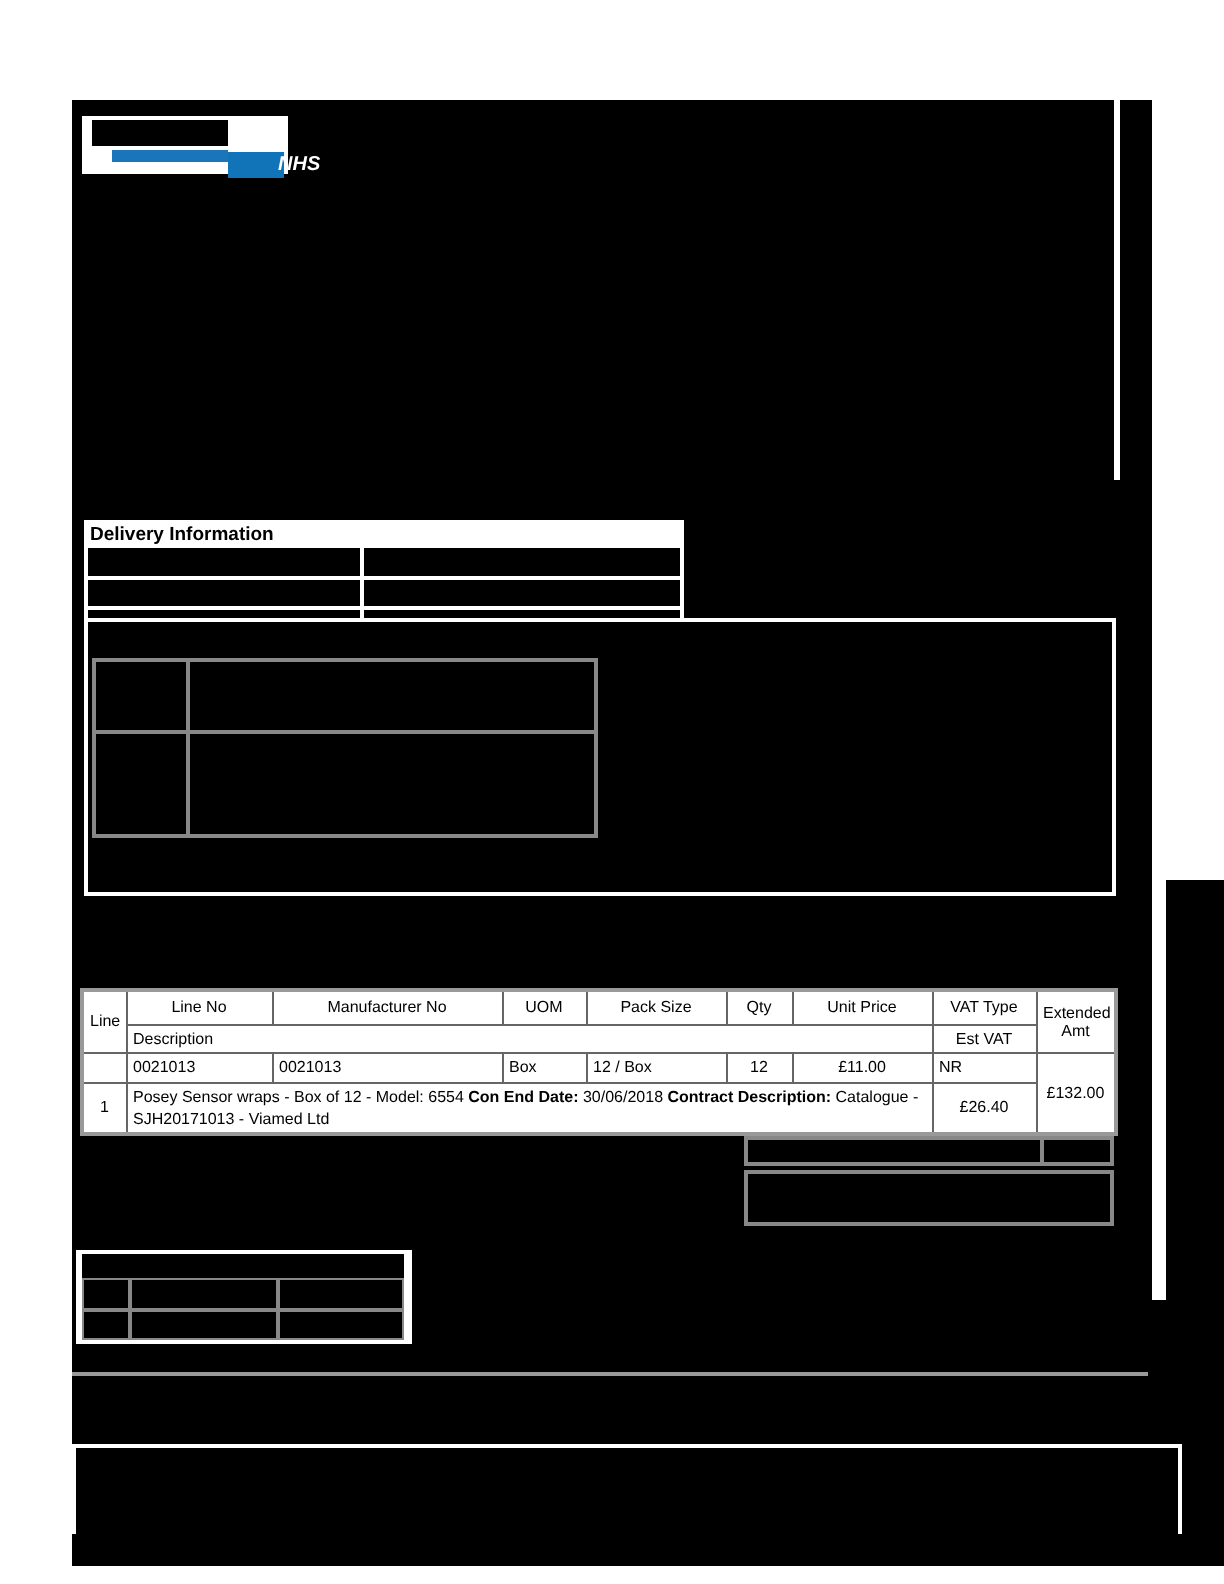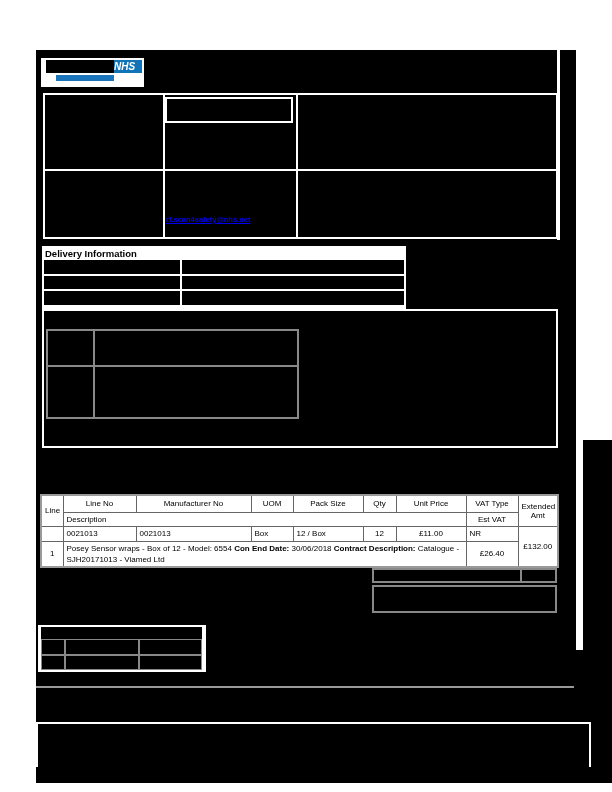--- a/index.html
+++ b/index.html
@@ -4,42 +4,42 @@
 <style>
   html,body { margin:0; padding:0; background:#fff; }
   .page { position:relative; width:612px; height:792px; background:#ffffff;
           font-family:"Liberation Sans", sans-serif; overflow:hidden; }
   .abs { position:absolute; }
   .black { background:#000; }
 
   
   .logo-box { left:41px; top:58px; width:103px; height:29px; background:#fff; }
   .trust-redact { left:5px; top:2px; width:68px; height:13px; background:#000; }
-  .nhs-badge { left:73px; top:2px; width:28px; height:13px; background:#1274b8;
+  .nhs-badge { left:73px; top:18px; width:28px; height:13px; background:#1274b8;
                color:#fff; font-weight:bold; font-style:italic; font-size:10px;
-               line-height:13px; padding-right:2px; box-sizing:border-box; }
+               line-height:13px; padding-right:2px; box-sizing:border-box;padding-left:25px; }
   .trust-sub { left:15px; top:17px; width:58px; height:6px; background:#1b75bb; }
 
   
   .hdr-table { left:43px; top:93px; width:515px; height:146px; background:#fff;
                display:grid; grid-template-columns:118px 131px 1fr;
                grid-template-rows:74px 1fr; gap:2px; border:2px solid #fff; box-sizing:border-box; }
   .hdr-cell { background:#000; position:relative; }
   .po-inner-box { position:absolute; left:0px; top:2px; width:124px; height:22px;
                   border:2px solid #fff; background:#000; }
   .email-link { position:absolute; left:1px; top:44px; color:#0000ee; font-weight:bold;
                 font-size:7.5px; text-decoration:underline; white-space:nowrap; }
   .hdr-vline { left:557px; top:50px; width:3px; height:190px; background:#fff; }
 
   
   .info-box { background:#fff; box-sizing:border-box; }
   .info-title { font-size:9.5px; font-weight:bold; color:#000; padding:2px 3px 1px 3px; }
   .info-grid { display:grid; gap:2px; background:#fff; }
   .info-grid > div { background:#000; }
-  .delivery-box { left:42px; top:246px; width:364px; height:65px; }
+  .delivery-box { left:42px; top:260px; width:300px; height:65px; }
   .delivery-grid { margin:0 2px; grid-template-columns:136px 1fr;
                    grid-template-rows:repeat(3, 1fr); height:45px; }
   .payment-box { left:347px; top:246px; width:211px; height:46px; }
   .payment-grid { margin:0 2px; grid-template-columns:149px 1fr;
                   grid-template-rows:repeat(2, 1fr); height:28px; }
 
   
   .mid-box { left:42px; top:309px; width:516px; height:139px; background:#000;
              border:2px solid #fff; box-sizing:border-box; }
   .gray-table { position:absolute; left:2px; top:18px; width:253px; height:90px;
@@ -86,32 +86,20 @@
   <div class="abs black" style="left:583px; top:440px; width:29px; height:210px;"></div>
   <div class="abs black" style="left:576px; top:650px; width:36px; height:133px;"></div>
   <div class="abs hdr-vline"></div>
 
   <div class="abs logo-box">
     <div class="abs trust-redact"></div>
     <div class="abs nhs-badge">NHS</div>
     <div class="abs trust-sub"></div>
   </div>
 
-  <div class="abs hdr-table">
-    <div class="hdr-cell"></div>
-    <div class="hdr-cell">
-      <div class="po-inner-box"></div>
-    </div>
-    <div class="hdr-cell"></div>
-    <div class="hdr-cell"></div>
-    <div class="hdr-cell">
-      <a class="email-link" href="#">rf.scan4safety@nhs.net</a>
-    </div>
-    <div class="hdr-cell"></div>
-  </div>
 
   <div class="abs info-box delivery-box">
     <div class="info-title">Delivery Information</div>
     <div class="info-grid delivery-grid">
       <div></div>
       <div></div>
       <div></div>
       <div></div>
       <div></div>
       <div></div>

